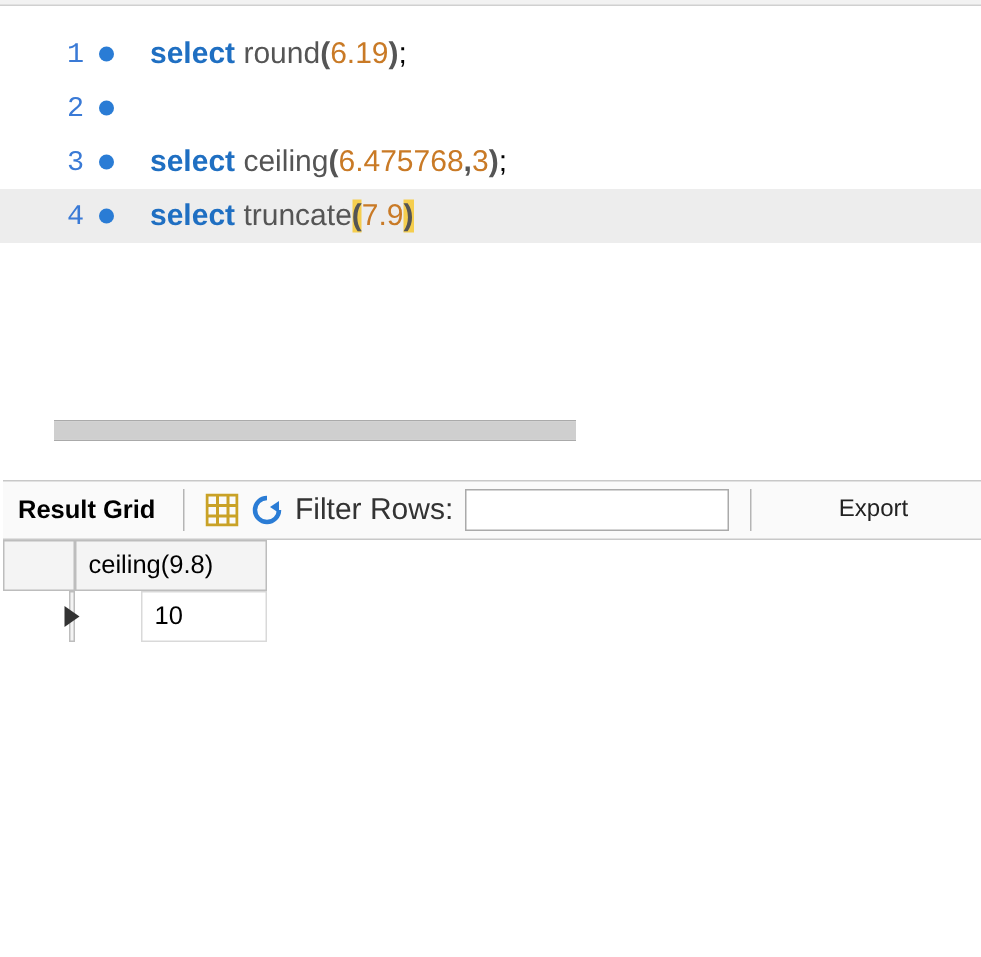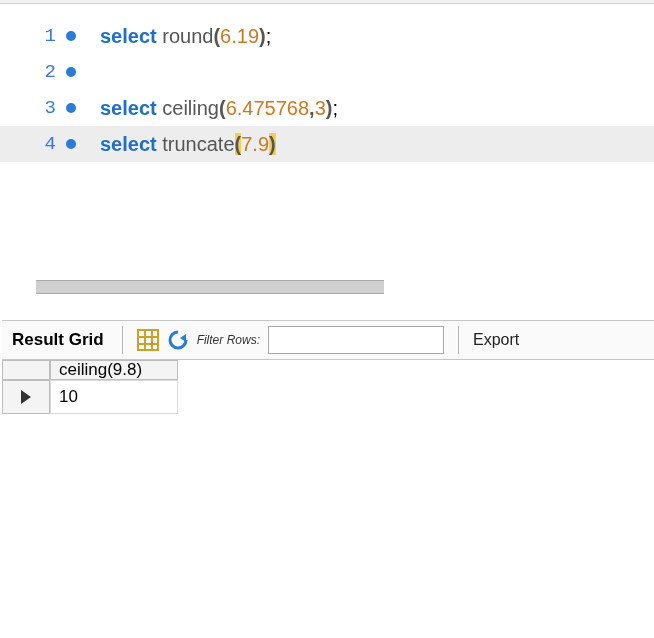--- a/index.html
+++ b/index.html
@@ -101,52 +101,53 @@
   .results-toolbar .sep {
     width: 1px; height: 28px;
     background: #b5b5b5;
     margin: 0 6px;
   }
   .rg-label { font-weight: 600; font-size: 17px; color: #000; padding: 0 4px; }
   .grid-icon { width: 22px; height: 22px; display: inline-flex; }
   .grid-icon svg { width: 22px; height: 22px; }
   .refresh-icon { width: 22px; height: 22px; display: inline-flex; }
   .refresh-icon svg { width: 22px; height: 22px; }
-  .filter-label { font-size: 12px; color: #333; font-style: italic; }
+  .filter-label { font-size: 20px; color: #333; }
   .filter-input {
     width: 176px; height: 28px;
     border: 1px solid #aaa;
     background: #fff;
     font-size: 15px;
     padding: 0 4px;
   }
-  .export-label { font-size: 16px; color: #222; }
+  .export-label { font-size: 16px; color: #222; margin-left: 44px; }
 
   .grid {
     display: grid;
     grid-template-columns: 48px 128px;
     font-size: 17px;
   }
   .gh {
     border: 1px solid #bdbdbd;
     background: #f4f4f4;
-    height: 20px;
+    height: 34px;
     display: flex;
     align-items: center;
     padding-left: 8px;
     border-top: 1px solid #bdbdbd;
   }
   .gh.rowhdr { padding: 0; justify-content: center; }
   .gc {
     border: 1px solid #d9d9d9;
     height: 34px;
     display: flex;
     align-items: center;
     padding-left: 8px;
     background: #fff;
+    margin-left: 44px;
   }
   .gc.rowhdr {
     background: #f4f4f4;
     justify-content: center;
     padding: 0;
     border: 1px solid #bdbdbd;
   }
   .tri {
     width: 0; height: 0;
     border-top: 7px solid transparent;

